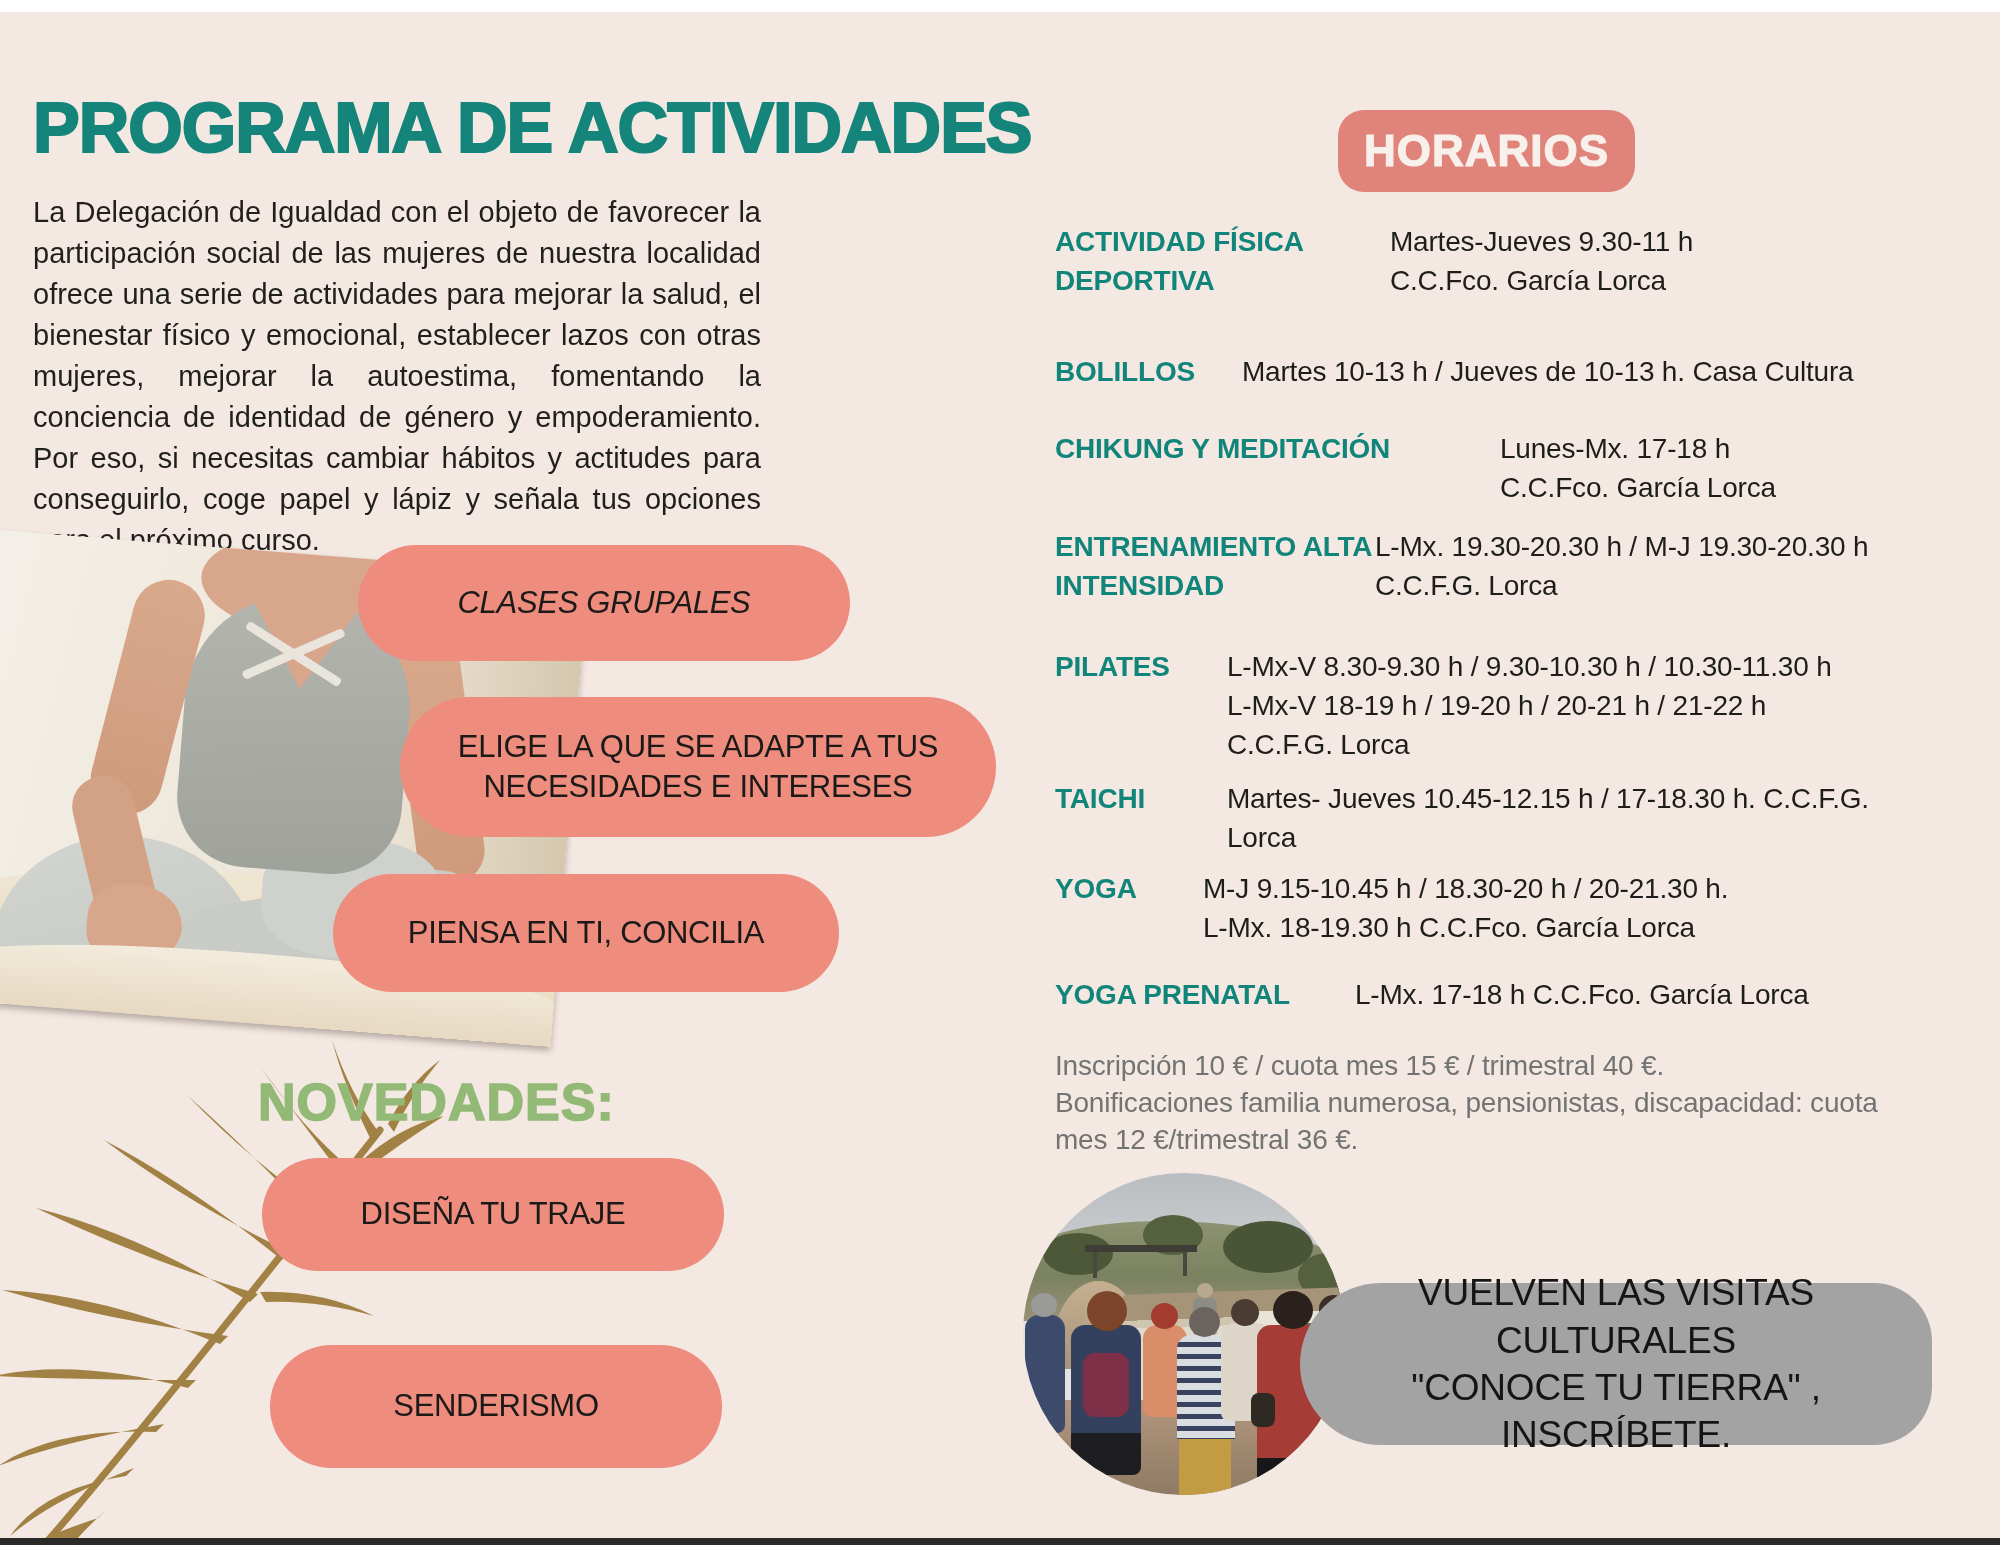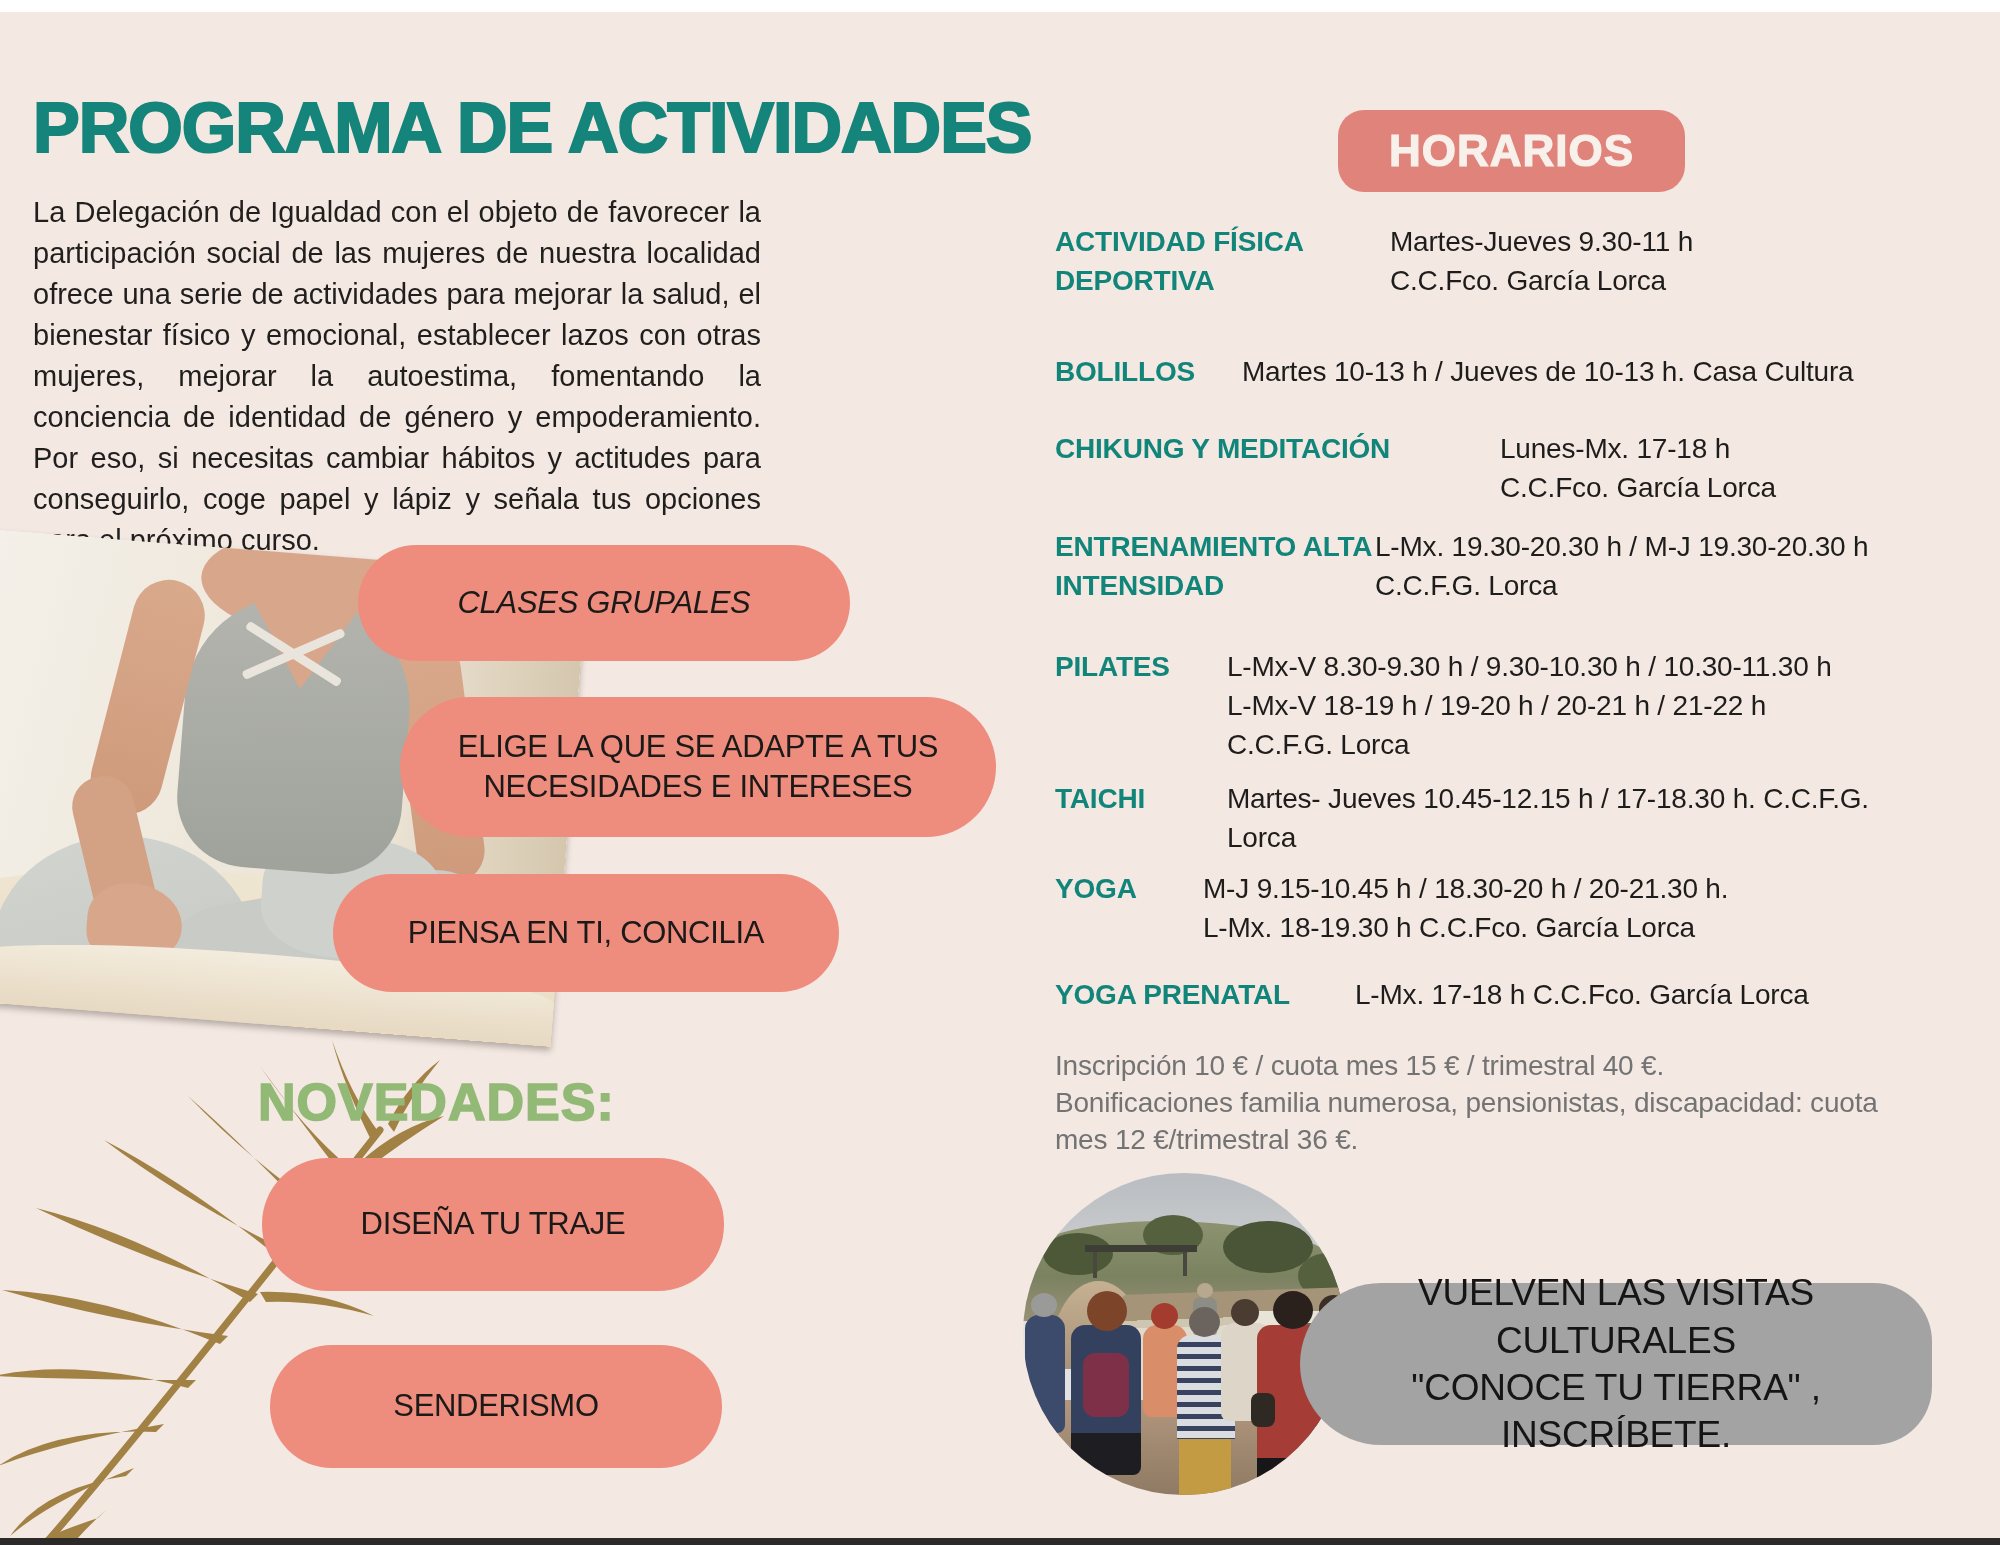--- a/index.html
+++ b/index.html
@@ -56,35 +56,35 @@
     background:linear-gradient(180deg,#f3ecdd,#e7d9c2);border-radius:50% 50% 0 0/40% 40% 0 0;}
 
   .pill{
     position:absolute;background:#ee8c7e;border-radius:62px;z-index:2;
     display:flex;align-items:center;justify-content:center;text-align:center;
     font-size:31px;color:#1b1a18;letter-spacing:-.3px;line-height:1.3;
   }
   .pill-1{left:358px;top:545px;width:492px;height:116px;font-style:italic;}
   .pill-2{left:400px;top:697px;width:596px;height:140px;border-radius:70px;padding:0 40px;box-sizing:border-box;}
   .pill-3{left:333px;top:874px;width:506px;height:118px;}
-  .pill-4{left:262px;top:1158px;width:462px;height:133px;border-radius:66px;}
+  .pill-4{left:262px;top:1158px;width:462px;height:113px;border-radius:66px;}
   .pill-5{left:270px;top:1345px;width:452px;height:123px;}
 
   .novedades{
     position:absolute;left:258px;top:1072px;
     font-size:52px;font-weight:700;color:#93b977;-webkit-text-stroke:1.6px #93b977;letter-spacing:1px;z-index:2;
   }
 
   .palm{position:absolute;left:-8px;top:1038px;z-index:0;}
 
   
   .badge{
     position:absolute;left:1338px;top:110px;background:#e0837b;color:#f8f0ea;
     font-size:44px;font-weight:700;-webkit-text-stroke:1.2px #f8f0ea;
-    padding:16px 51px;border-radius:26px;letter-spacing:1px;
+    padding:16px 26px;border-radius:26px;letter-spacing:1px;
   }
   .schedule{position:absolute;left:1055px;top:222px;width:905px;}
   .srow{display:flex;font-size:28px;line-height:39px;letter-spacing:-.2px;}
   .srow .slbl{flex:0 0 auto;color:#12857a;font-weight:700;}
   .srow .stimes{flex:1 1 auto;color:#1e1d1b;}
   .srow-1 .slbl{width:335px;}
   .srow-2 .slbl{width:187px;}
   .srow-3 .slbl{width:445px;}
   .srow-4 .slbl{width:320px;}
   .srow-5 .slbl{width:172px;}

